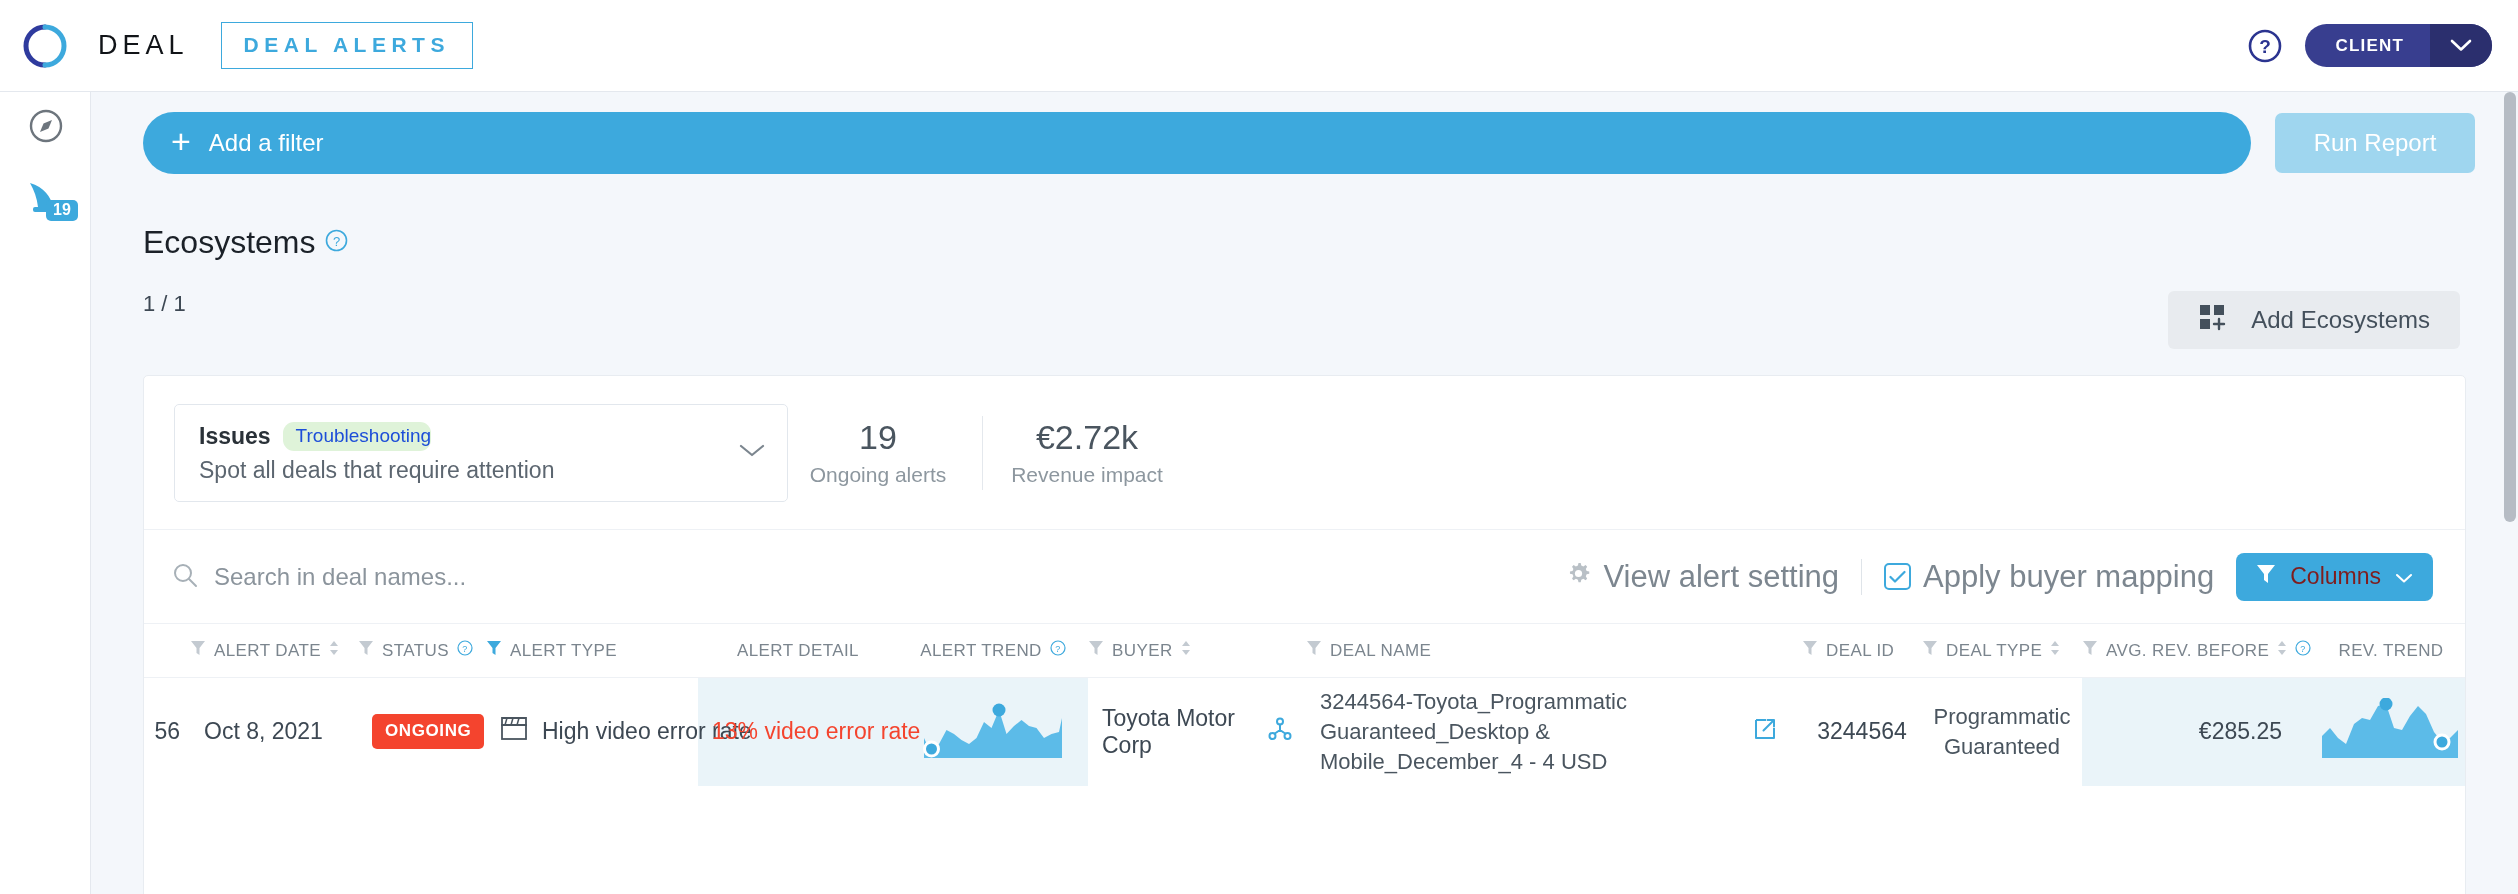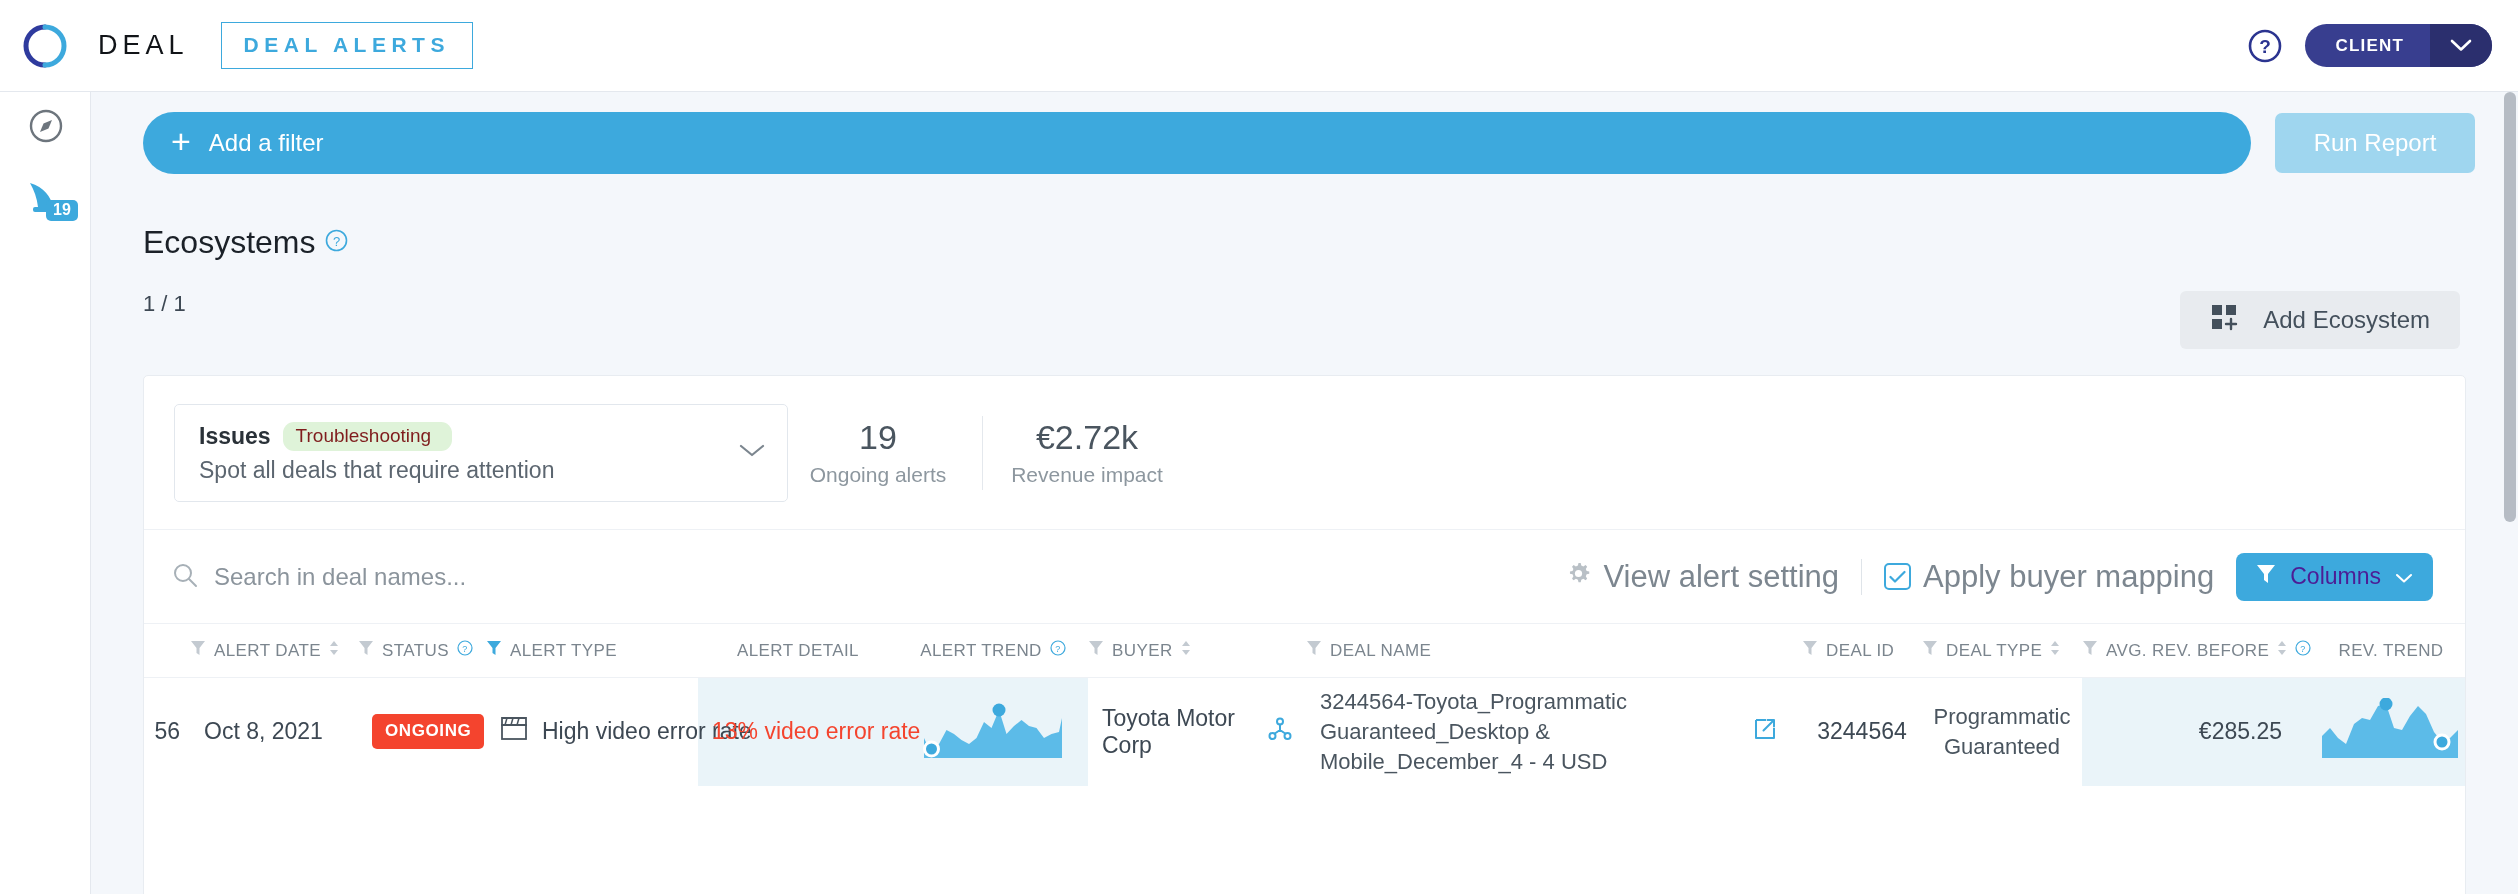--- a/index.html
+++ b/index.html
@@ -101,22 +101,22 @@
 
   .card-head { display: flex; align-items: center; height: 153px; padding: 0 30px; }
   .issues-box {
     width: 614px; height: 98px; border: 1px solid #e2e7ed; border-radius: 5px;
     display: flex; align-items: center; padding: 0 22px 0 24px;
   }
   .issues-texts { flex: 1; }
   .issues-line1 { display: flex; align-items: center; gap: 12px; }
   .issues-label { font-size: 23px; color: #2a3138; font-weight: 600; }
   .issues-tag {
-    background: #dff3d9; color: #7f1d1d; border-radius: 11px;
-    font-size: 19px; padding: 3px 21px 4px 13px;
+    background: #dff3d9; color: #1d4ed8; border-radius: 11px;
+    font-size: 19px; padding: 3px 0 4px 13px;
   }
   .issues-sub { font-size: 23px; color: #5c6670; margin-top: 6px; }
 
   .kpi-group { display: flex; align-items: center; }
   .kpi { width: 180px; text-align: center; }
   .kpi-value { font-size: 34px; color: #4a555f; font-weight: 400; }
   .kpi-label { font-size: 21px; color: #8d979f; margin-top: 6px; }
   .kpi-sep { width: 1px; height: 74px; background: #e4e8ed; margin: 0 14px; }
 
   
@@ -132,21 +132,21 @@
   }
   .search-input::placeholder { color: #8b949c; }
   .toolbar-right { margin-left: auto; display: flex; align-items: center; gap: 22px; }
   .tb-item { display: flex; align-items: center; gap: 12px; font-size: 31px; color: #7c868f; }
   .tb-divider { width: 1px; height: 36px; background: #dfe4e9; }
   .checkbox {
     width: 27px; height: 27px; border: 2px solid #3da9dd; border-radius: 5px;
     display: flex; align-items: center; justify-content: center;
   }
   .columns-btn {
-    height: 48px; border-radius: 8px; background: #3da9dd; color: #4c1d95;
+    height: 48px; border-radius: 8px; background: #3da9dd; color: #7f1d1d;
     display: flex; align-items: center; gap: 14px; padding: 0 20px;
     font-size: 23px;
   }
 
   
   .tbl { width: 100%; border-collapse: collapse; table-layout: fixed; }
   .tbl thead th {
     height: 54px; border-top: 1px solid #eef1f5; border-bottom: 1px solid #eef1f5;
     background: #ffffff; font-weight: 400; vertical-align: middle;
   }
@@ -256,21 +256,21 @@
     <span class="count-text">1 / 1</span>
     <div class="add-eco">
       <span>
         <svg width="31" height="31" viewBox="0 0 31 31">
           <rect x="2" y="3" width="10" height="10" fill="#44505c"></rect>
           <rect x="16" y="3" width="10" height="10" fill="#44505c"></rect>
           <rect x="2" y="17" width="10" height="10" fill="#44505c"></rect>
           <path d="M21 17 L21 27 M16 22 L26 22" stroke="#44505c" stroke-width="2.4" stroke-linecap="round"></path>
         </svg>
       </span>
-      <span>Add Ecosystem</span>
+      <span>Add Ecosystems</span>
     </div>
   </div>
 
   <div class="card">
 
     <div class="card-head">
       <div class="issues-box">
         <div class="issues-texts">
           <div class="issues-line1">
             <span class="issues-label">Issues</span>

